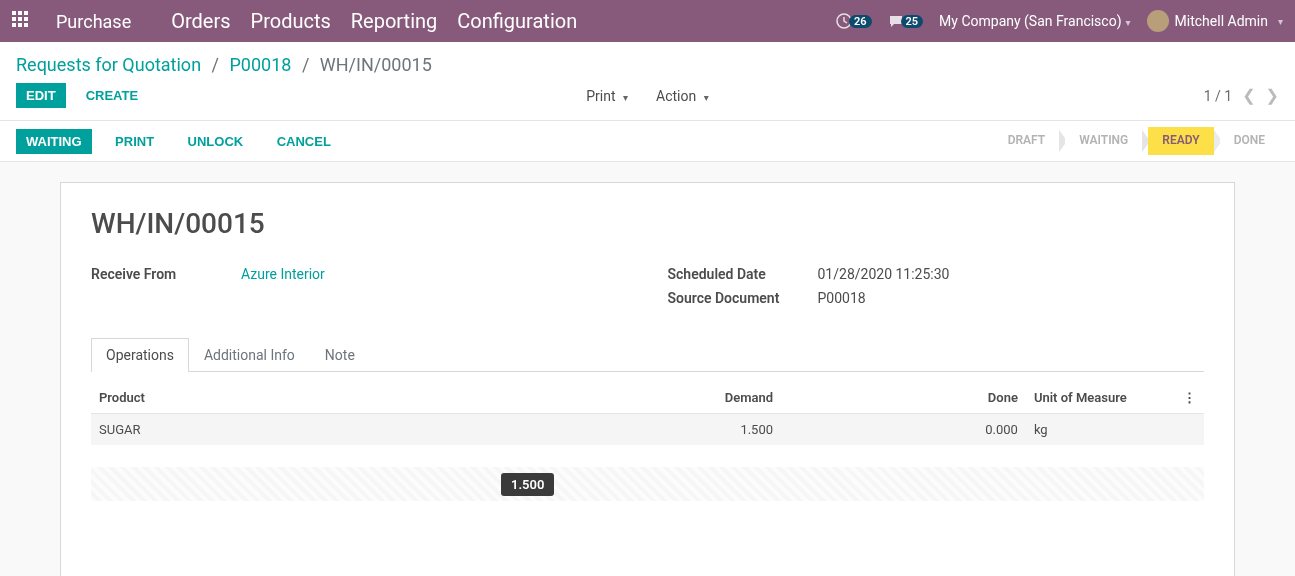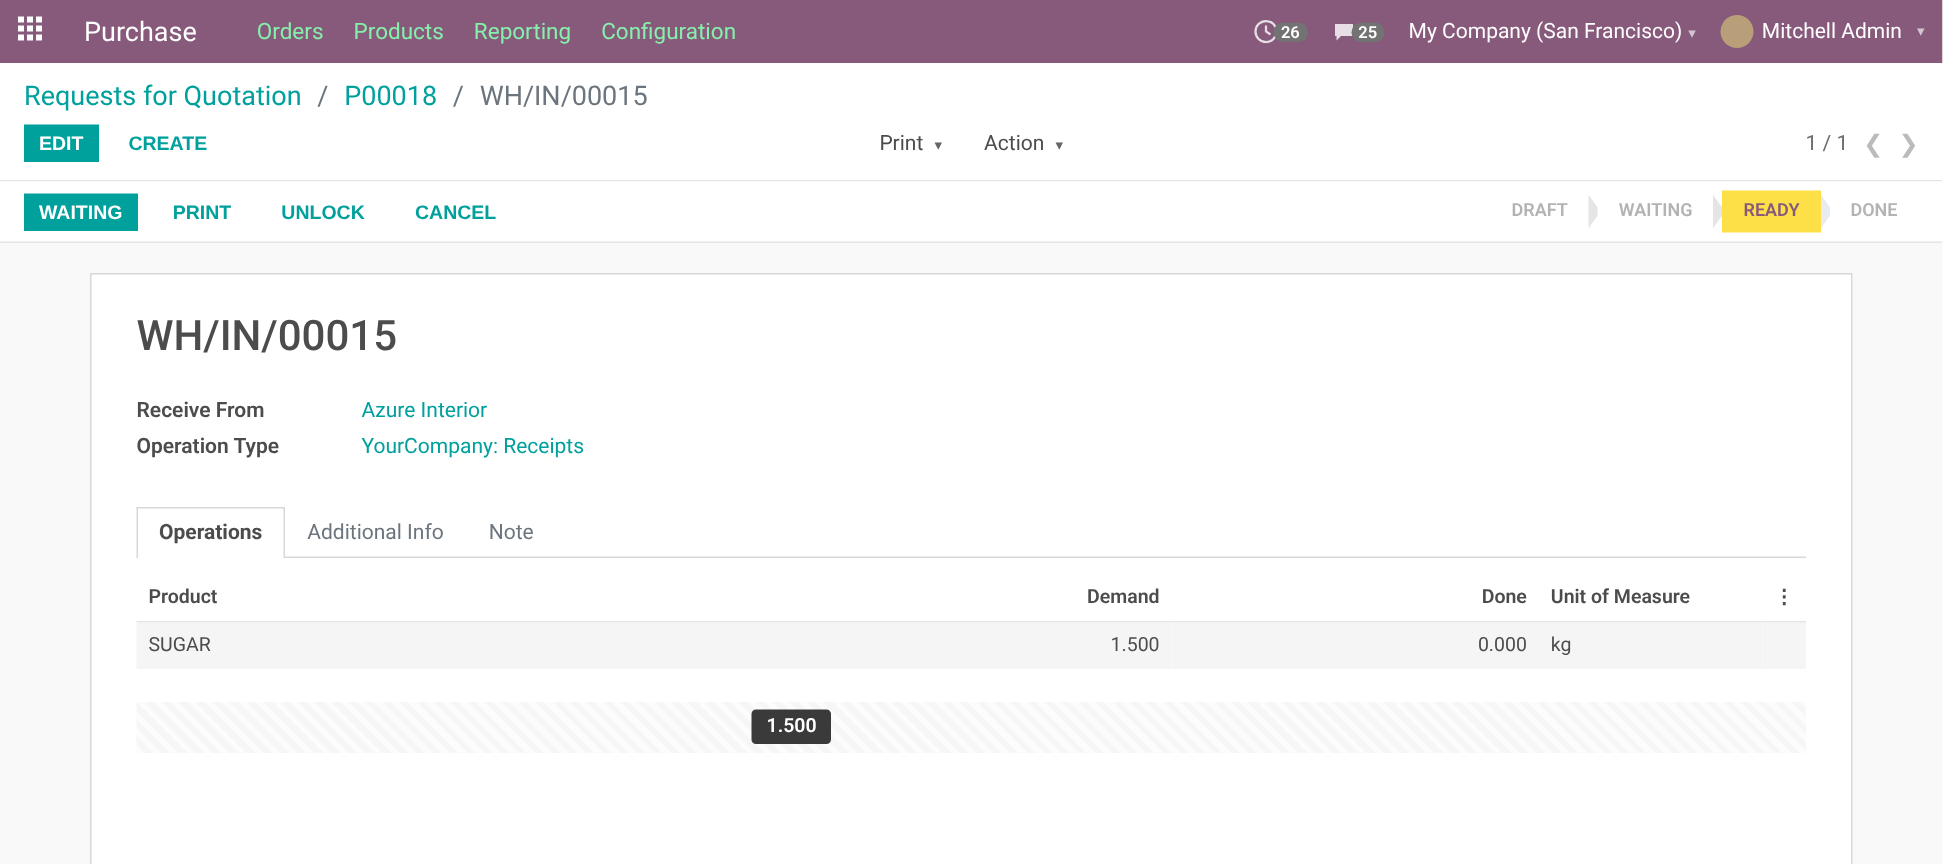--- a/index.html
+++ b/index.html
@@ -3,25 +3,25 @@
 <meta charset="utf-8">
 <style>
   * { box-sizing: border-box; margin: 0; padding: 0; }
   body { font-family: -apple-system, BlinkMacSystemFont, "Segoe UI", Roboto, "Helvetica Neue", Arial, sans-serif; font-size: 14px; color: #4c4c4c; background: #f9f9f9; }
   
   .navbar { background: #875a7b; color: #fff; height: 42px; display: flex; align-items: center; padding: 0 12px; }
   .apps-icon { width: 20px; height: 20px; display: grid; grid-template-columns: repeat(3,4px); grid-template-rows: repeat(3,4px); gap: 2px; margin-right: 24px; cursor: pointer; }
   .apps-icon span { background: #fff; width: 4px; height: 4px; }
   .brand { font-size: 18px; font-weight: 400; color: #fff; margin-right: 40px; }
   .nav-menu { display: flex; gap: 20px; flex: 1; }
-  .nav-menu a { color: #86efac; text-decoration: none; font-size: 15px; }
+  .nav-menu a { color: #ffffff; text-decoration: none; font-size: 20px; }
   .nav-right { display: flex; align-items: center; gap: 16px; }
   .badge-wrap { position: relative; display: flex; align-items: center; }
   .icon-circle { display:inline-flex; align-items:center; }
-  .pill { background: #737373; color: #fff; border-radius: 8px; font-size: 11px; padding: 0 5px; margin-left: -3px; font-weight:600; }
+  .pill { background: #0c4a6e; color: #fff; border-radius: 8px; font-size: 11px; padding: 0 5px; margin-left: -3px; font-weight:600; }
   .company-select { color:#fff; font-size: 14px; }
   .user-wrap { display:flex; align-items:center; gap:6px; color:#fff; }
   .avatar { width:22px; height:22px; border-radius:50%; background: #b89f7a; display:inline-block; }
   .caret { font-size: 10px; margin-left:4px; color:#d4c4cd; }
 
   .breadcrumbs { padding: 12px 16px 4px; font-size: 18px; color: #6c757d; }
   .breadcrumbs a { color: #00a09d; text-decoration: none; }
   .breadcrumbs .sep { color: #6c757d; margin: 0 6px; }
 
   .toolbar { display:flex; align-items:center; padding: 4px 16px 12px; border-bottom: 1px solid #e5e5e5; background:#fff; margin: 0 0 0 0; }
@@ -47,21 +47,21 @@
 
   .field-cols { display:flex; gap: 40px; margin-bottom: 24px; }
   .field-col { flex:1; }
   .field-row { display:flex; margin-bottom: 8px; }
   .field-label { width: 150px; font-weight:600; color:#4c4c4c; }
   .field-value { color:#4c4c4c; }
   .field-value a { color:#00a09d; text-decoration:none; }
 
   .tabs { display:flex; border-bottom: 1px solid #d8d8d8; }
   .tab { padding: 8px 14px; border:1px solid transparent; border-bottom:none; color:#6c757d; cursor:pointer; font-size:14px; }
-  .tab.active { border-color:#d8d8d8; background:#fff; color:#4c4c4c; font-weight:700; margin-bottom:-1px; }
+  .tab.active { border-color:#d8d8d8; background:#fff; color:#4c4c4c; font-weight:400; margin-bottom:-1px; }
 
   .table { width:100%; border-collapse: collapse; margin-top: 10px; }
   .table th { text-align:left; padding:8px; font-weight:600; color:#4c4c4c; border-bottom:1px solid #e5e5e5; font-size:13px; }
   .table th.num, .table td.num { text-align:right; }
   .table td { padding:8px; font-size:13px; }
   .table tbody tr.selected { background:#f5f5f5; }
   .table-opts { text-align:right; color:#888; cursor:pointer; width:20px; }
 
   .tooltip-float { position:absolute; background:#3a3a3a; color:#fff; padding:4px 10px; border-radius:3px; font-size:13px; font-weight:600; }
   .sheet-inner-wrap { position: relative; }
@@ -168,23 +168,29 @@
 <div class="sheet-wrap">
   <div class="sheet sheet-inner-wrap">
     <h1 class="record-title">WH/IN/00015</h1>
 
     <div class="field-cols">
       <div class="field-col">
         <div class="field-row">
           <div class="field-label">Receive From</div>
           <div class="field-value"><a href="#">Azure Interior</a></div>
         </div>
+      </div>
+      <div class="field-col">
         <div class="field-row">
-          <div class="field-label">Operation Type</div>
-          <div class="field-value"><a href="#">YourCompany: Receipts</a></div>
+          <div class="field-label">Scheduled Date</div>
+          <div class="field-value">01/28/2020 11:25:30</div>
+        </div>
+        <div class="field-row">
+          <div class="field-label">Source Document</div>
+          <div class="field-value">P00018</div>
         </div>
       </div>
     </div>
 
     <div class="tabs">
       <div class="tab active">Operations</div>
       <div class="tab">Additional Info</div>
       <div class="tab">Note</div>
     </div>
 

